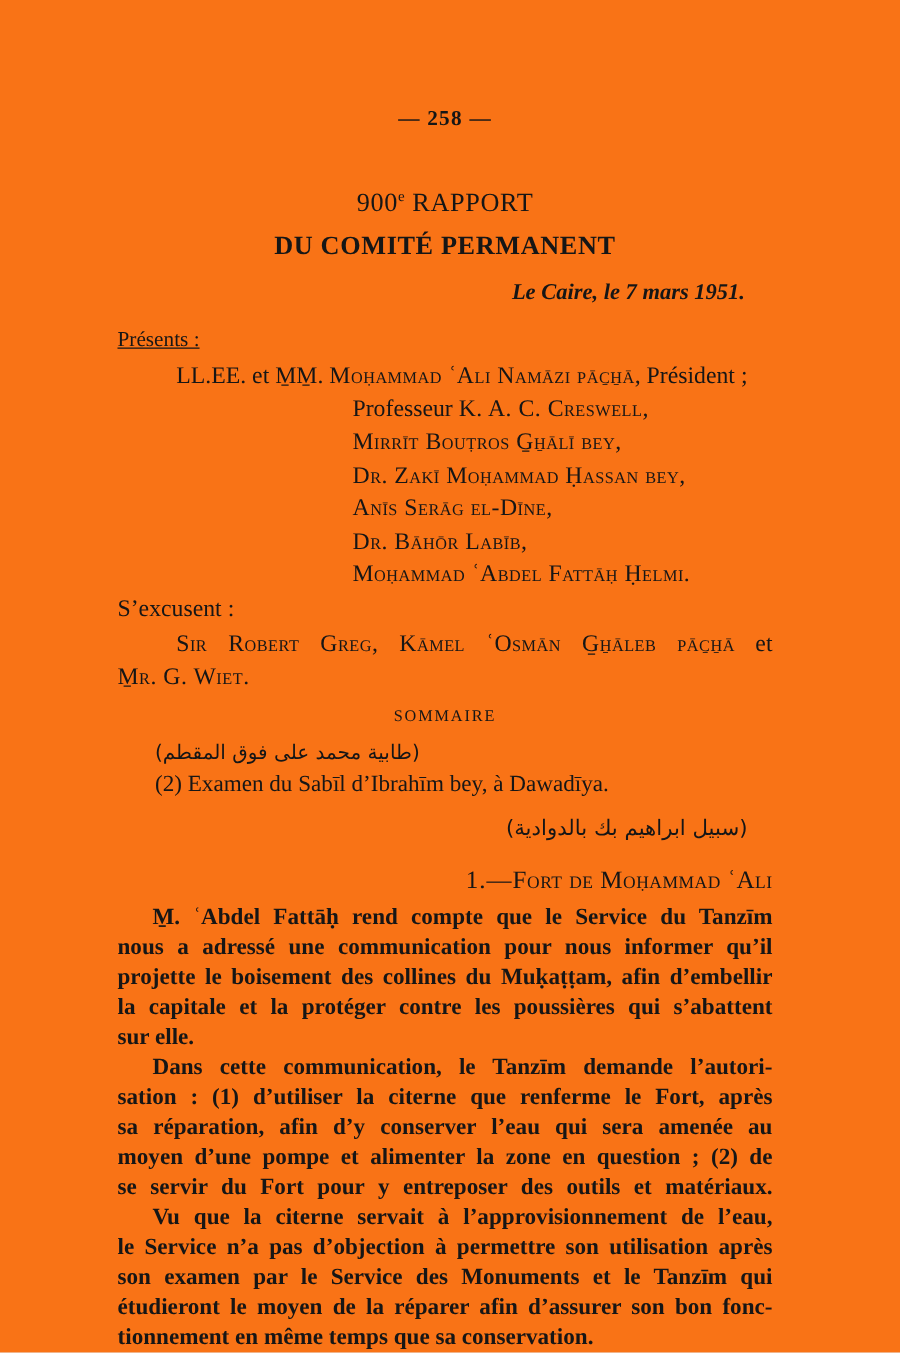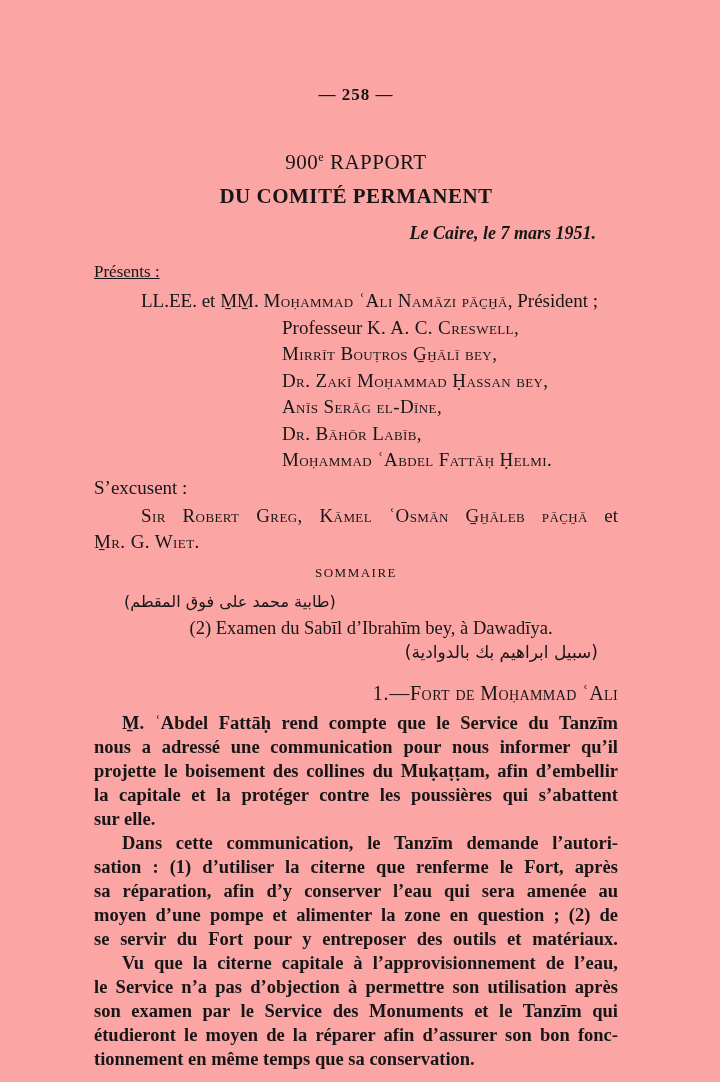--- a/index.html
+++ b/index.html
@@ -1,19 +1,19 @@
 <!DOCTYPE html>
 <html><head>
 <meta charset="utf-8">
 <style>
   html,body{margin:0;padding:0;background:#e8e8e8;}
   .page{
     position:relative;
     width:720px;height:1082px;
-    background:#fca5a5;
+    background:#f97316;
     overflow:hidden;
     font-family:"Liberation Serif","DejaVu Serif",serif;
     color:#161616;
   }
   .content{position:absolute;left:94px;top:0;width:524px;}
   .pagenum{margin-top:84px;text-align:center;font-weight:bold;font-size:17px;line-height:22px;letter-spacing:1px;}
   .title1{margin-top:38px;text-align:center;font-weight:normal;font-size:21px;line-height:26px;letter-spacing:0.5px;}
   .title1 sup{font-size:12px;}
   .title2{margin-top:8px;text-align:center;font-weight:bold;font-size:21px;line-height:26px;letter-spacing:0.5px;}
   .dateline{margin-top:13px;text-align:right;padding-right:22px;font-weight:bold;font-style:italic;font-size:18px;line-height:23px;}
@@ -25,21 +25,21 @@
   .xlabel{margin-top:2px;font-size:19px;line-height:24px;}
   .excuses{margin-top:3px;font-size:19px;line-height:26px;}
   .jl{text-align:justify;text-align-last:justify;}
   .jlast{text-align:left;}
   .ind{padding-left:28px;}
   .ind47{padding-left:47px;}
   .sommaire-h{margin-top:10px;text-align:center;font-weight:normal;font-size:13px;line-height:16px;letter-spacing:1.5px;}
   .items{margin-top:8px;font-size:18.5px;line-height:26px;}
   .item-row{display:flex;justify-content:space-between;align-items:baseline;padding-left:30px;}
   .arabic{font-family:"DejaVu Sans",sans-serif;font-size:16px;direction:rtl;}
-  .arabic-line{text-align:right;padding-right:20px;line-height:22px;margin-top:0px;font-size:17px;}
+  .arabic-line{text-align:right;padding-right:20px;line-height:22px;margin-top:11px;font-size:17px;}
   .sec-heading{margin-top:18px;text-align:right;font-size:20px;line-height:25px;letter-spacing:0.8px;}
   .paras{margin-top:5px;font-size:18.5px;line-height:24px;}
   .paras div{min-height:24px;font-weight:bold;}
 </style>
 </head>
 <body>
 
 <div class="page">
   <div class="content">
 
@@ -68,40 +68,40 @@
       <div class="jl ind47"><span class="sc">Sir Robert Greg, Kāmel ʿOsmān G̱ẖāleb pāc̱ẖā</span><span> et</span></div>
       <div class="jlast"><span class="sc">M̱r. G. Wiet</span><span>.</span></div>
     </div>
 
     <div class="sommaire-h">SOMMAIRE</div>
 
     <div class="items">
       <div class="item-row">
           <span class="arabic">(طابية محمد على فوق المقطم)</span>
         </div>
-      <div style="padding-left:30px;text-align:center;">(2) Examen du Sabīl d’Ibrahīm bey, à Dawadīya.</div>
+      <div style="padding-left:30px;">(2) Examen du Sabīl d’Ibrahīm bey, à Dawadīya.</div>
       <div class="arabic arabic-line">(سبيل ابراهيم بك بالدوادية)</div>
     </div>
 
     <div class="sec-heading"><span>1.—</span><span class="sc">Fort de Moḥammad ʿAli</span></div>
 
     <div class="paras">
       <div class="jl ind">M̱. ʿAbdel Fattāḥ rend compte que le Service du Tanzīm</div>
       <div class="jl">nous a adressé une communication pour nous informer qu’il</div>
       <div class="jl">projette le boisement des collines du Muḳaṭṭam, afin d’embellir</div>
       <div class="jl">la capitale et la protéger contre les poussières qui s’abattent</div>
       <div class="jlast">sur elle.</div>
 
       <div class="jl ind">Dans cette communication, le Tanzīm demande l’autori-</div>
       <div class="jl">sation : (1) d’utiliser la citerne que renferme le Fort, après</div>
       <div class="jl">sa réparation, afin d’y conserver l’eau qui sera amenée au</div>
       <div class="jl">moyen d’une pompe et alimenter la zone en question ; (2) de</div>
       <div class="jl">se servir du Fort pour y entreposer des outils et matériaux.</div>
 
-      <div class="jl ind">Vu que la citerne capitale à l’approvisionnement de l’eau,</div>
+      <div class="jl ind">Vu que la citerne servait à l’approvisionnement de l’eau,</div>
       <div class="jl">le Service n’a pas d’objection à permettre son utilisation après</div>
       <div class="jl">son examen par le Service des Monuments et le Tanzīm qui</div>
       <div class="jl">étudieront le moyen de la réparer afin d’assurer son bon fonc-</div>
       <div class="jlast">tionnement en même temps que sa conservation.</div>
     </div>
 
   </div>
 </div>
 
 </body></html>

